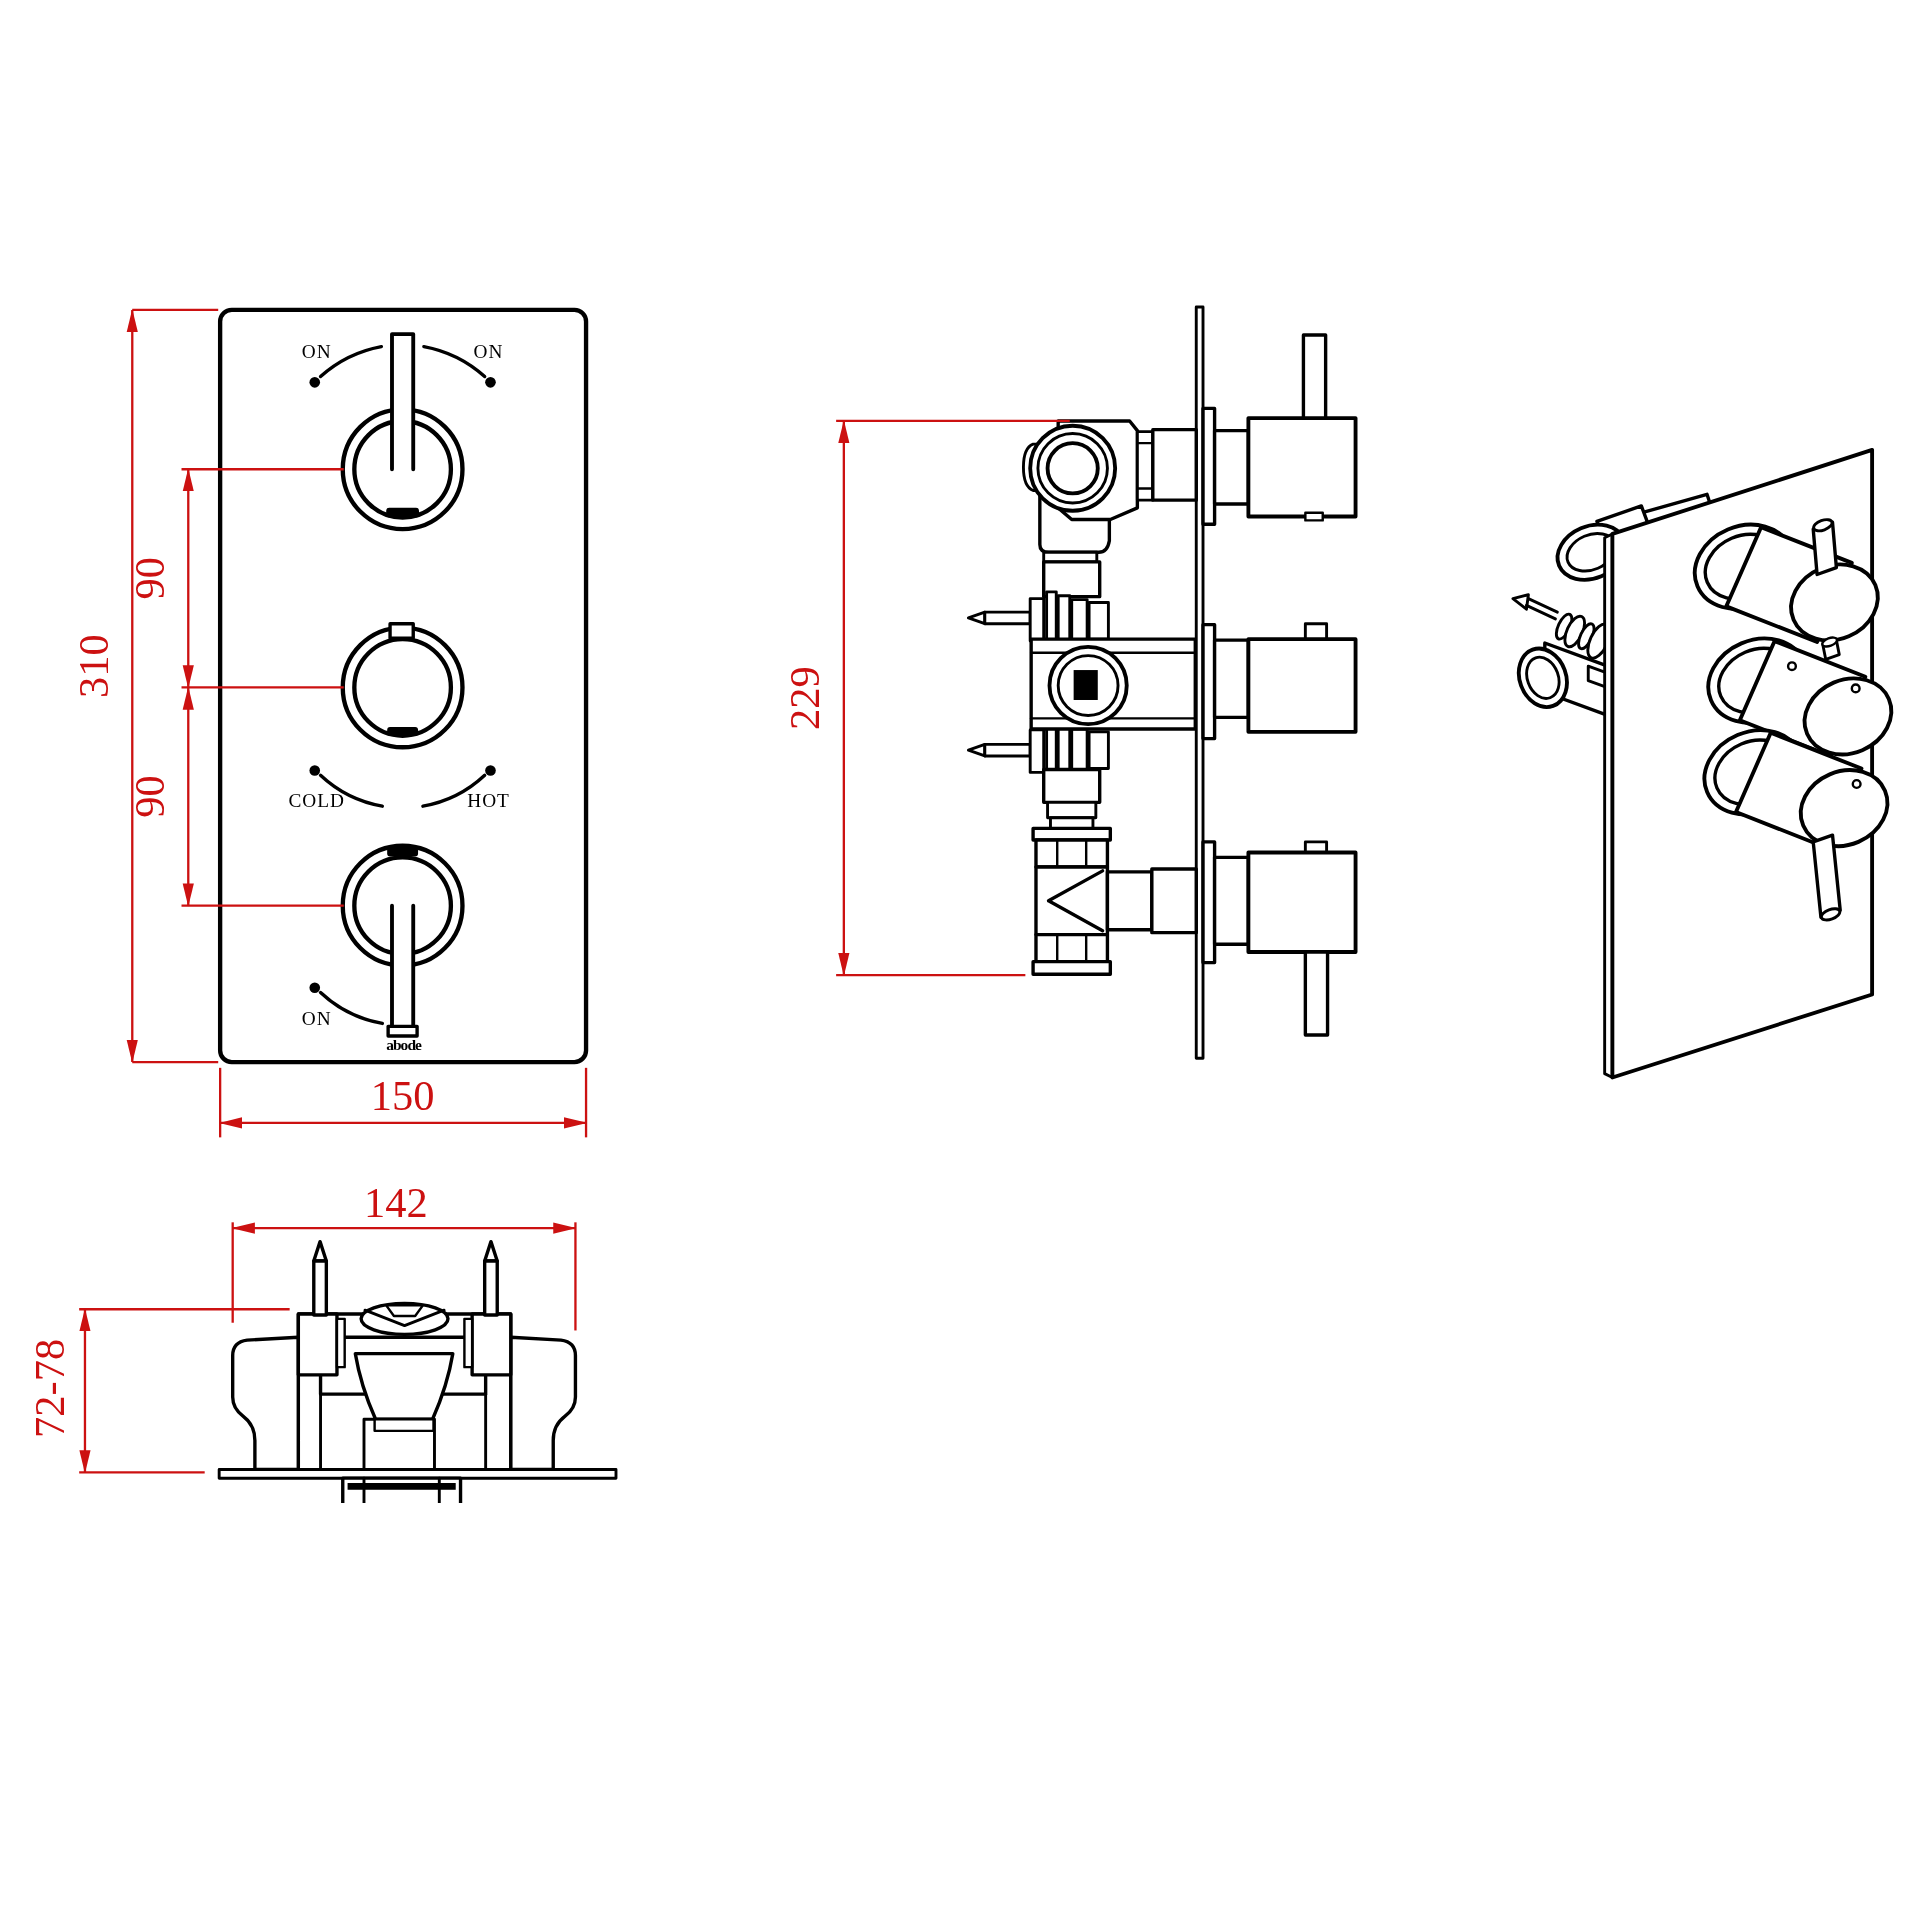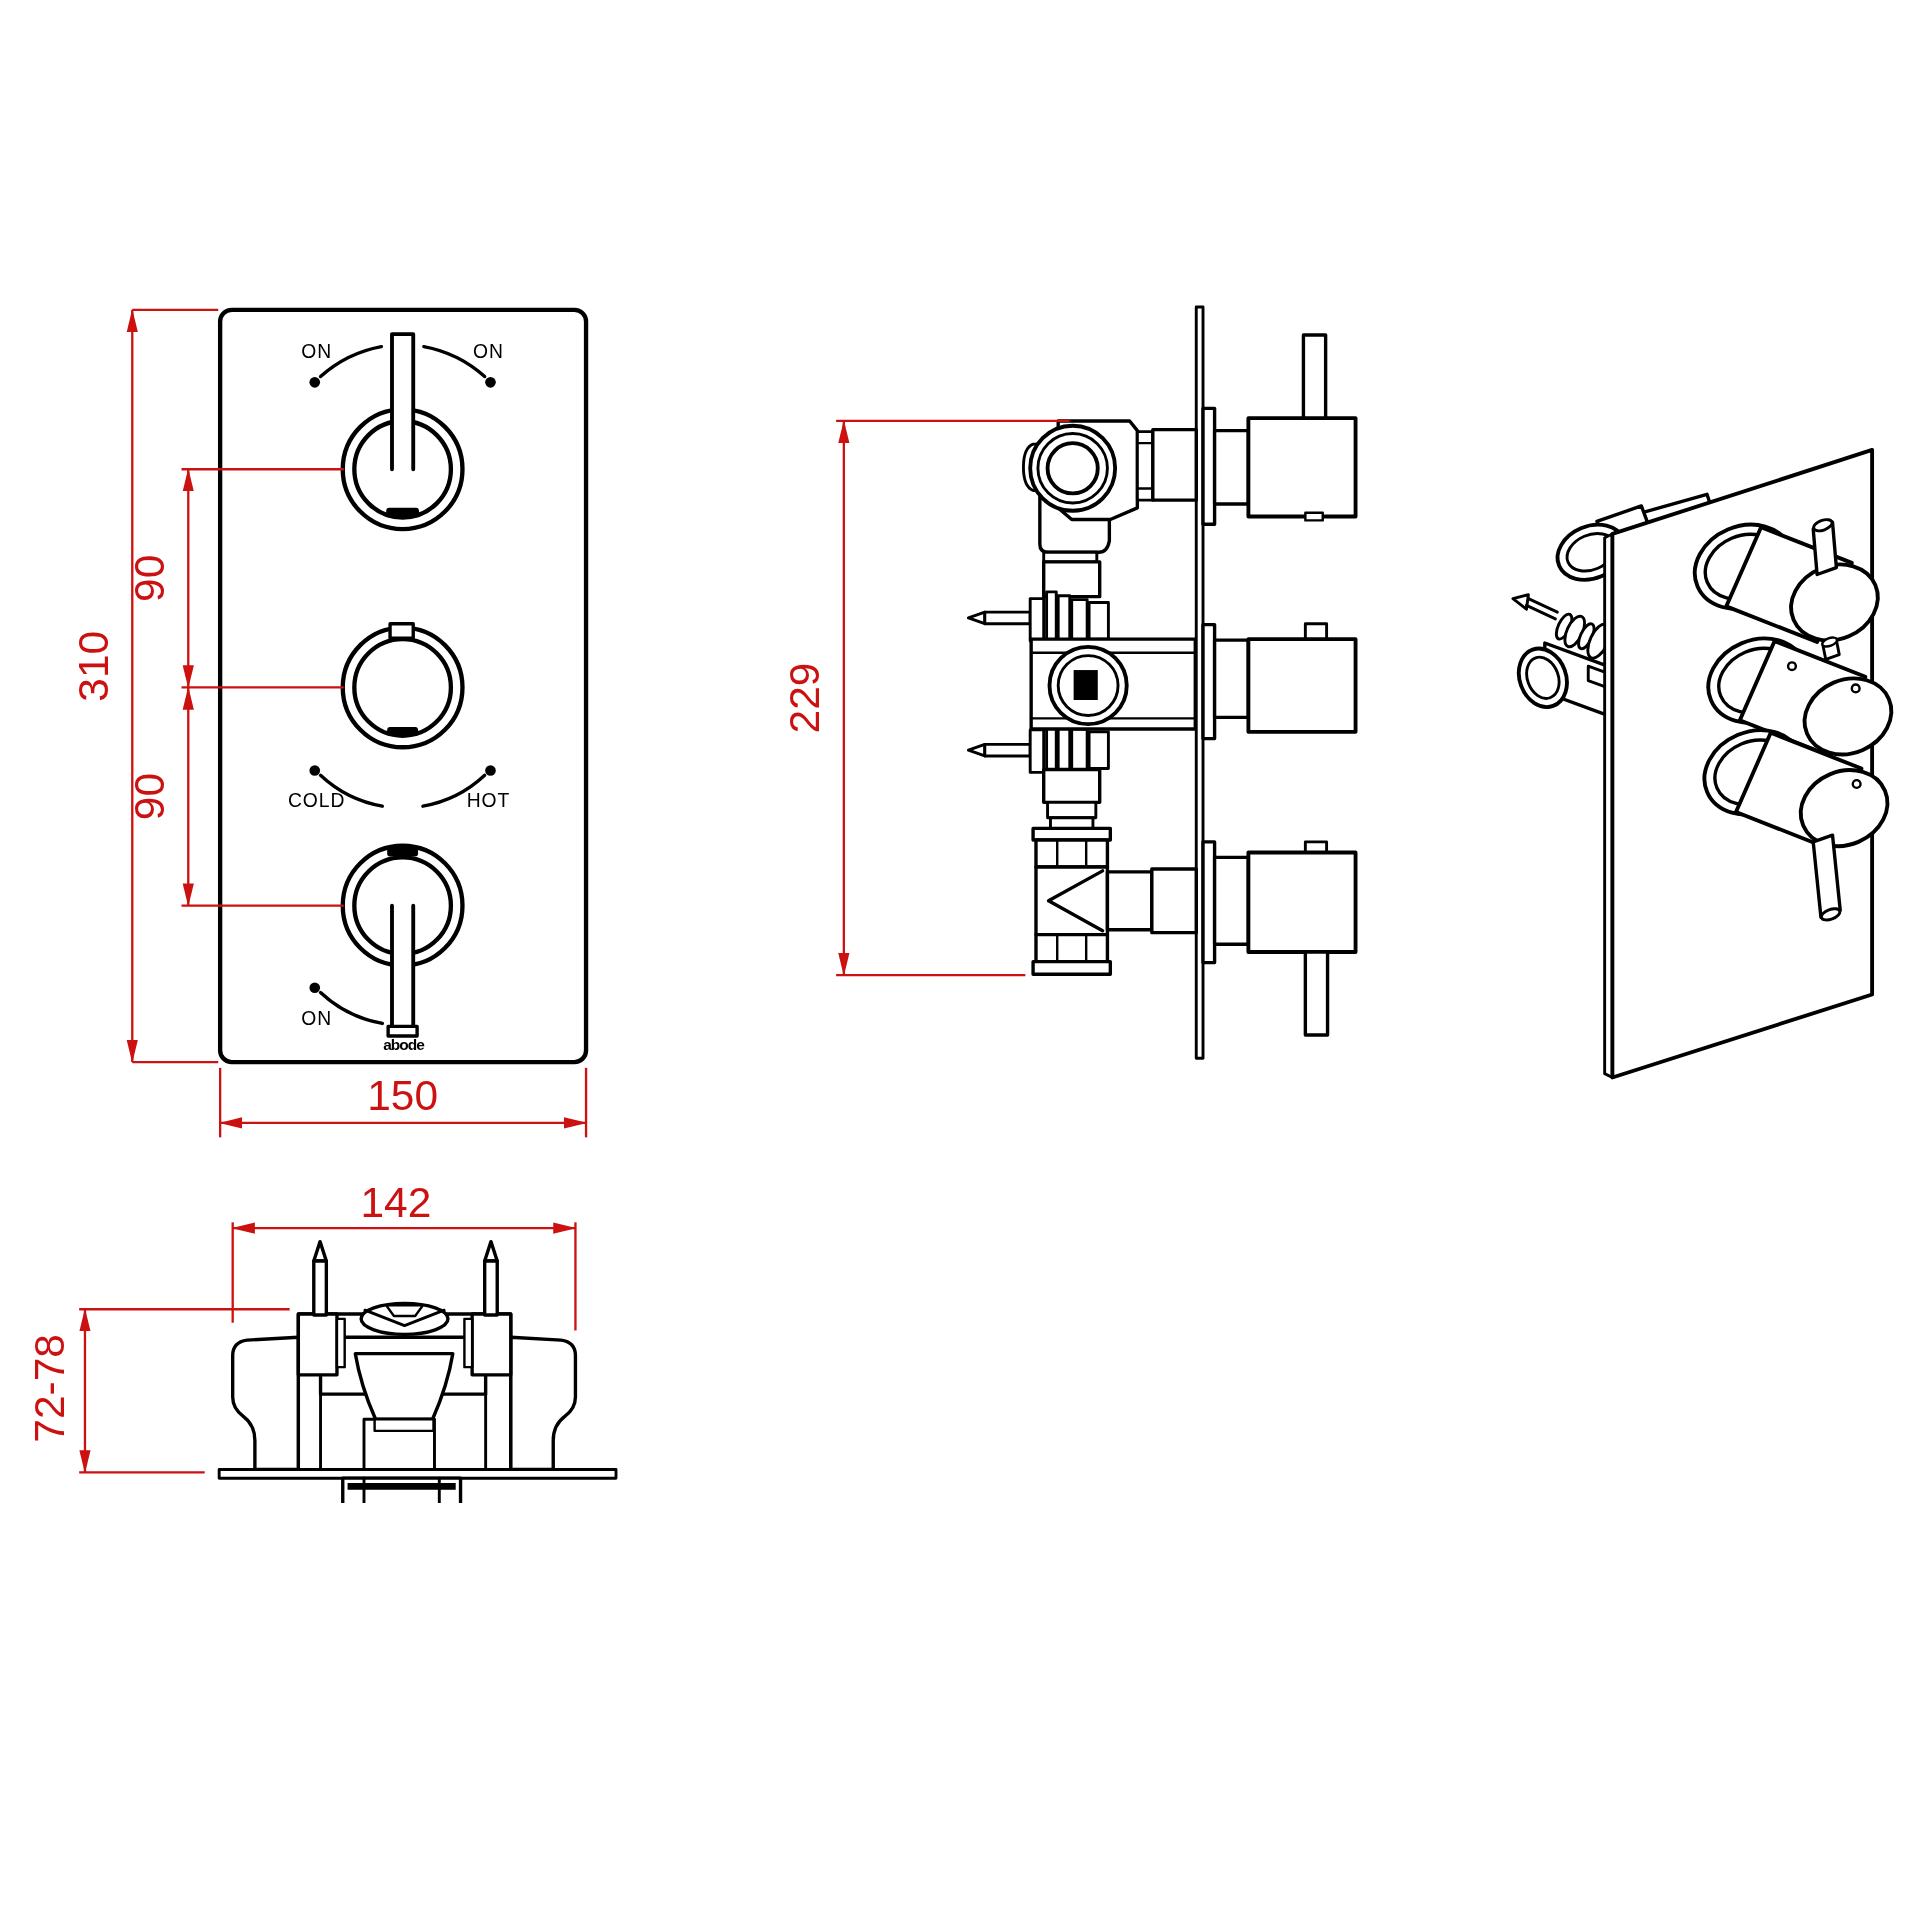--- a/index.html
+++ b/index.html
@@ -1,17 +1,17 @@
 <!DOCTYPE html>
 <html><head>
 <meta charset="utf-8">
 <style>
   html,body{margin:0;padding:0;background:#ffffff;}
   .stage{position:relative;width:1931px;height:1503px;background:#ffffff;overflow:hidden;
-         font-family:Liberation Sans, sans-serif;}
+         font-family:Liberation Serif, serif;}
   svg{display:block;}
   .ln{fill:#ffffff;stroke:#000000;stroke-linejoin:round;stroke-linecap:round;}
   .nf{fill:none;stroke:#000000;stroke-linejoin:round;stroke-linecap:round;}
   .blk{fill:#000000;stroke:none;}
   .red{stroke:#cc1111;stroke-width:2.4;fill:none;}
   .dimtxt{font-size:44px;fill:#cc1111;}
   .lbl{font-size:20px;fill:#000000;letter-spacing:1px;}
   .brand{font-size:16px;font-weight:bold;fill:#000000;letter-spacing:-1px;}
 </style>
 </head>

